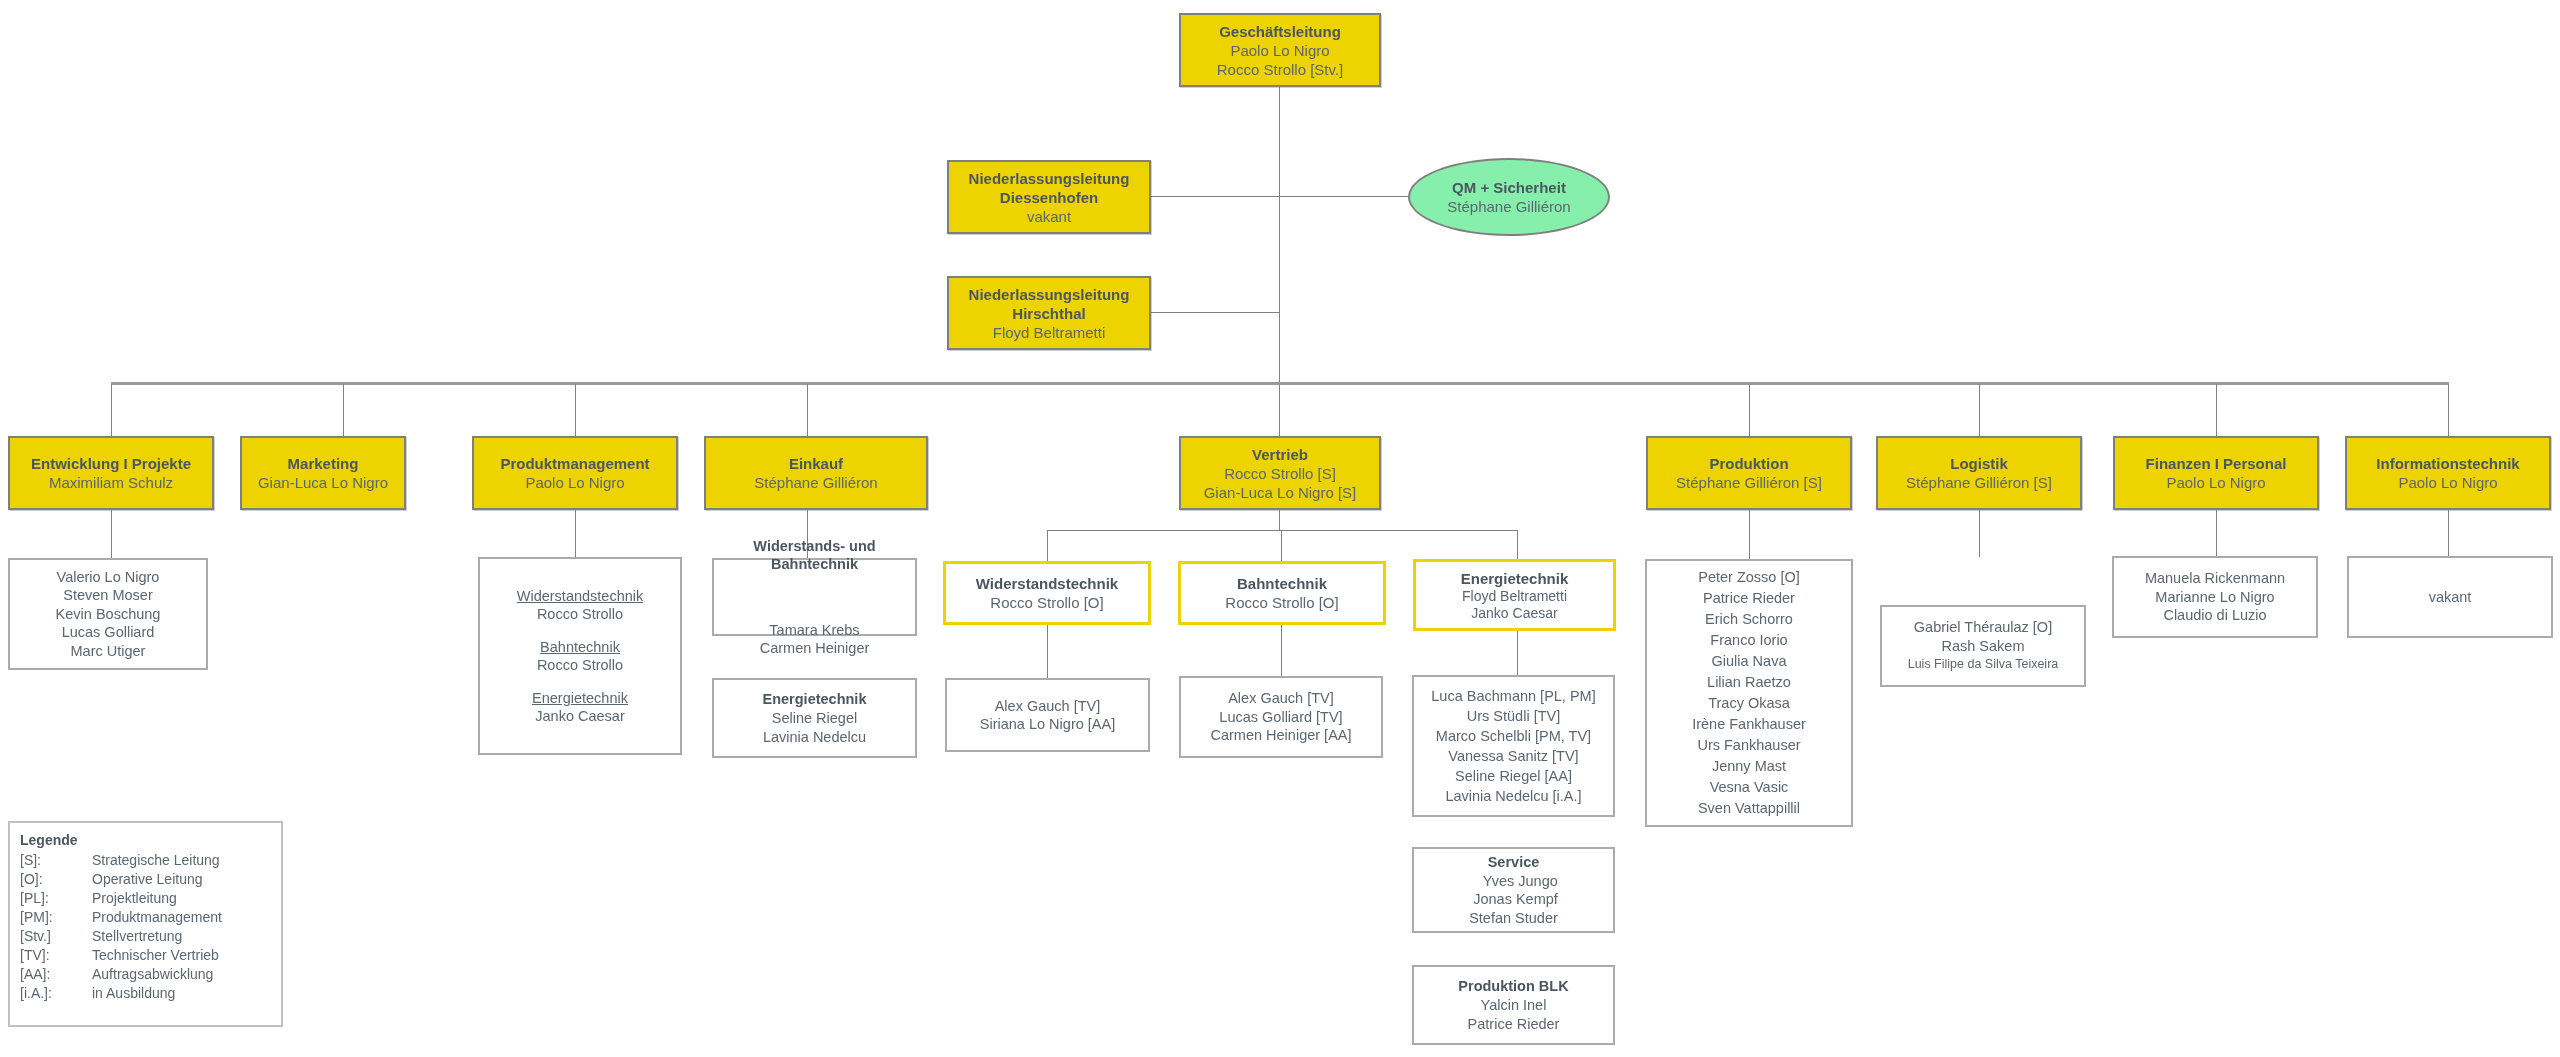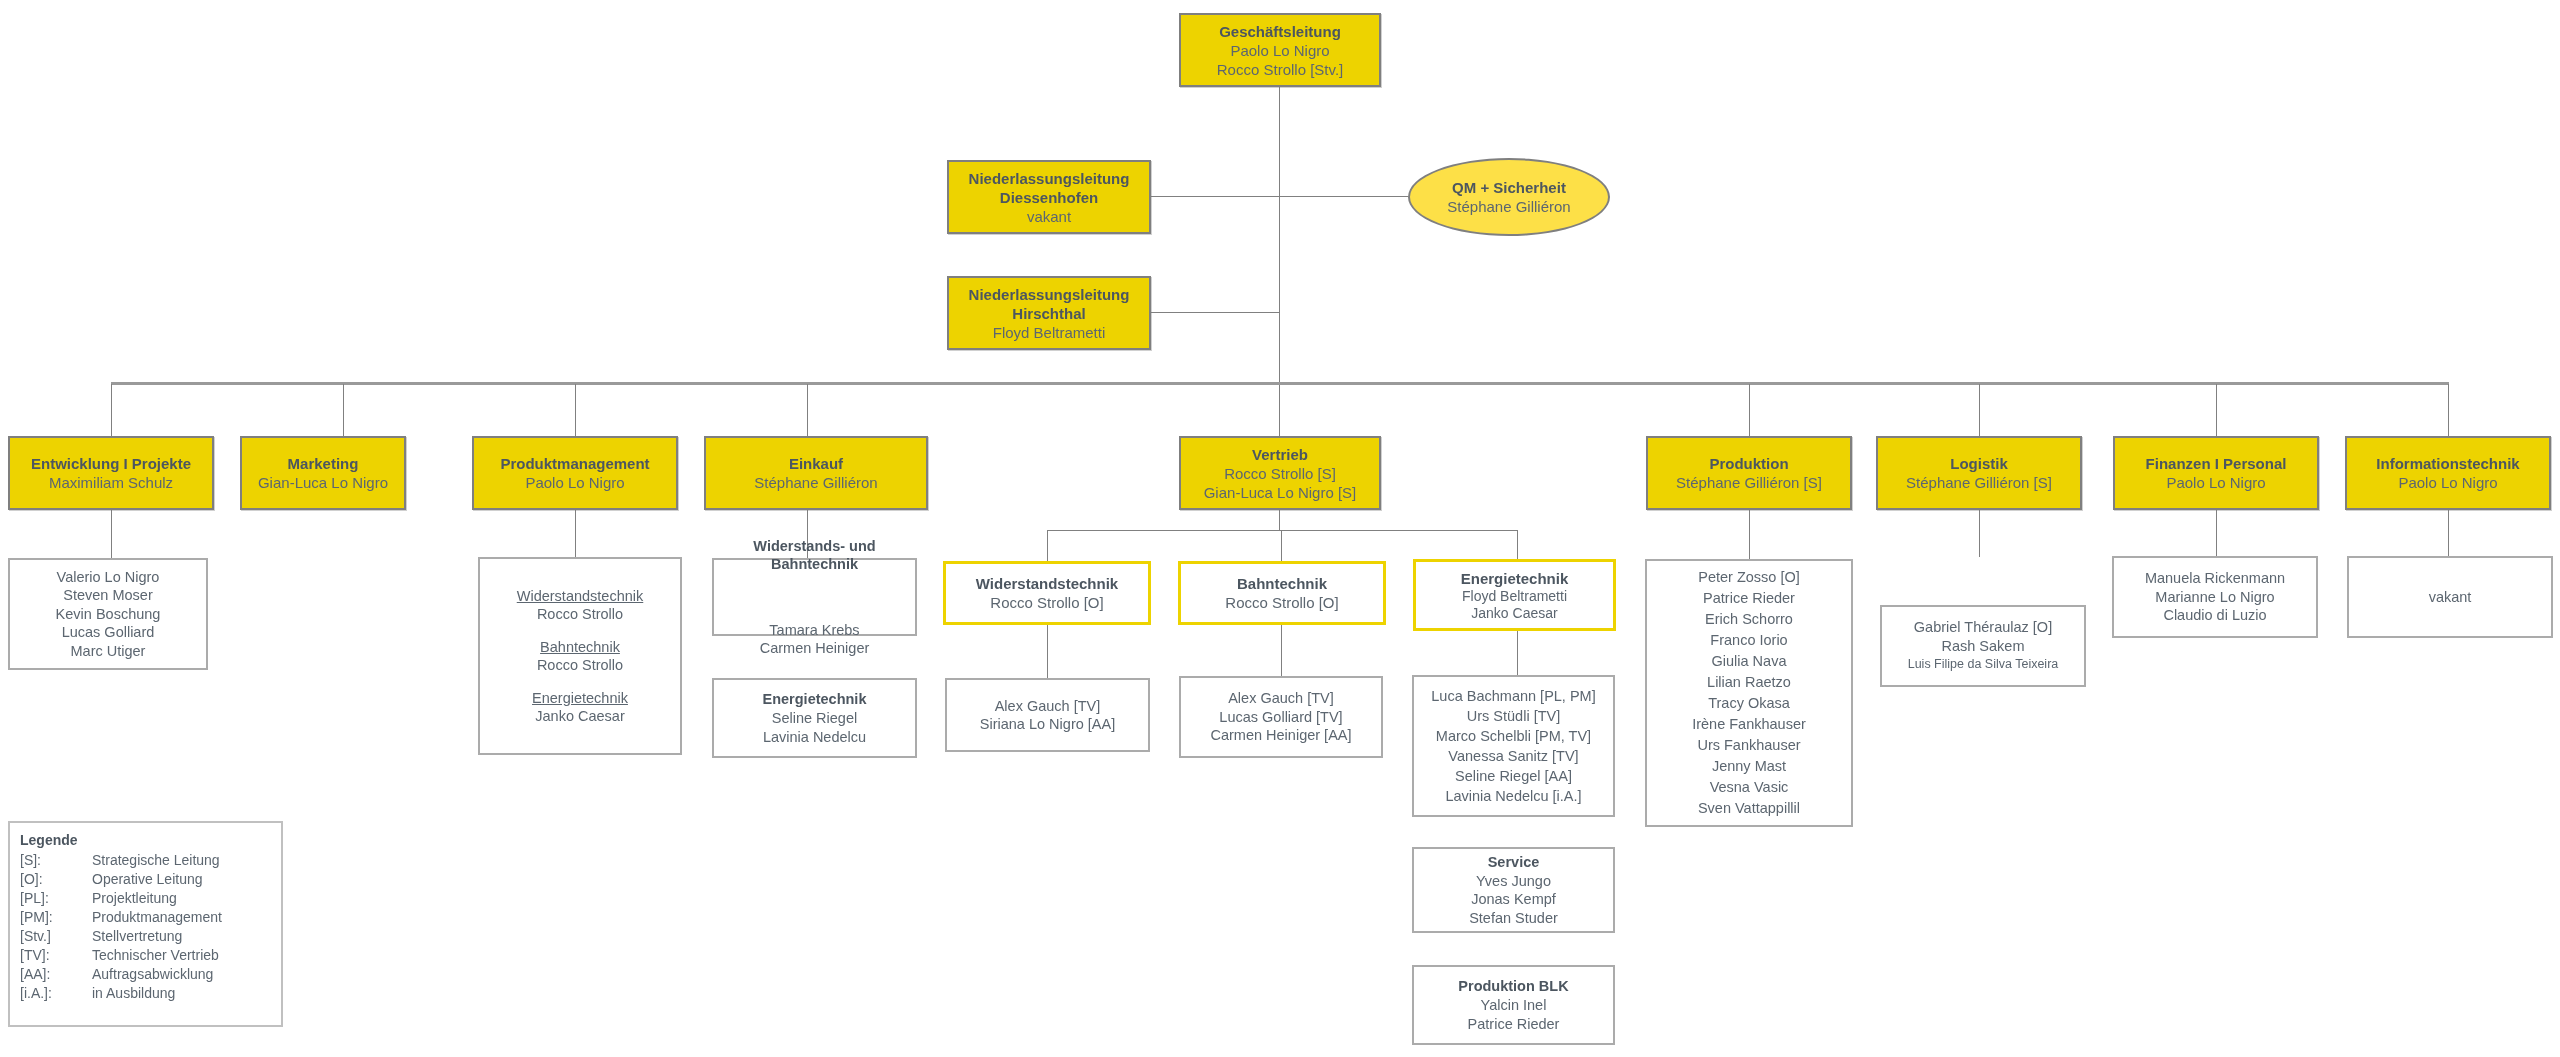--- a/index.html
+++ b/index.html
@@ -8,21 +8,21 @@
     font-family:"Liberation Sans", sans-serif; overflow:hidden;
   }
   .node {
     position:absolute; box-sizing:border-box;
     display:flex; flex-direction:column; justify-content:center; align-items:center;
     text-align:center; padding:2px;
   }
   .yellow  { background:#EDD300; border:2px solid #7f7f7f; box-shadow:1px 1px 0 rgba(120,120,120,.35); }
   .white   { background:#ffffff; border:2px solid #ababab; }
   .ysub    { background:#ffffff; border:3px solid #EDD300; }
-  .ellipse { background:#fde047; border:2px solid #7f7f7f; border-radius:50%; }
+  .ellipse { background:#86efac; border:2px solid #7f7f7f; border-radius:50%; }
   .title   { font-weight:bold; color:#4C5660; font-size:15px; line-height:19px; white-space:pre-line; }
   .lines   { color:#5C6670; font-size:15px; line-height:19px; white-space:pre-line; }
   .list-text { color:#5C6670; font-size:14.5px; line-height:18.5px; white-space:pre-line; }
   .lh21    { line-height:21px; }
   .small   { font-size:12.5px; }
   .underl  { text-decoration:underline; }
   .pm-group { margin:7px 0; }
   .hline, .vline { position:absolute; background:#808080; }
   .bus { height:3px; background:#9a9a9a; }
   .legend {
@@ -187,21 +187,21 @@
   </div>
   <div class="node white" style="left:1412px;top:675px;width:203px;height:142px;">
     <div class="list-text" style="line-height:20px;">Luca Bachmann [PL, PM]
 Urs Stüdli [TV]
 Marco Schelbli [PM, TV]
 Vanessa Sanitz [TV]
 Seline Riegel [AA]
 Lavinia Nedelcu [i.A.]</div>
   </div>
 
-  <div class="node white" style="left:1412px;top:847px;width:203px;height:86px;">
+  <div class="node white" style="left:1412px;top:847px;width:203px;height:86px;text-align:right;">
     <div class="title" style="font-size:14.5px;">Service</div>
     <div class="list-text">Yves Jungo
 Jonas Kempf
 Stefan Studer</div>
   </div>
   <div class="node white" style="left:1412px;top:965px;width:203px;height:80px;">
     <div class="title" style="font-size:14.5px;">Produktion BLK</div>
     <div class="list-text">Yalcin Inel
 Patrice Rieder</div>
   </div>

